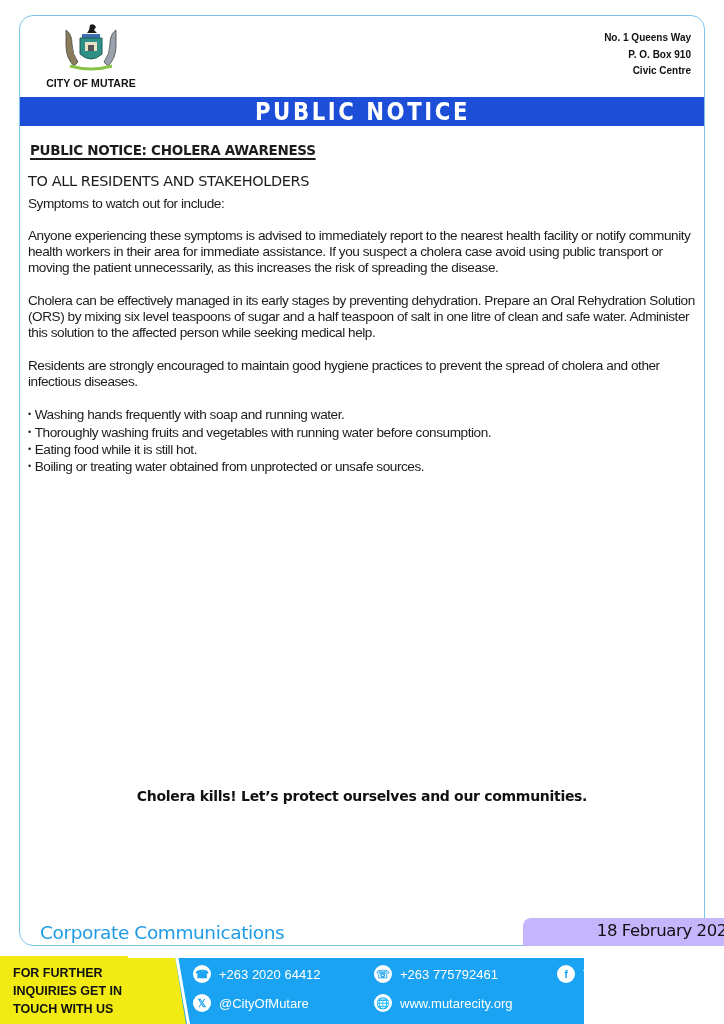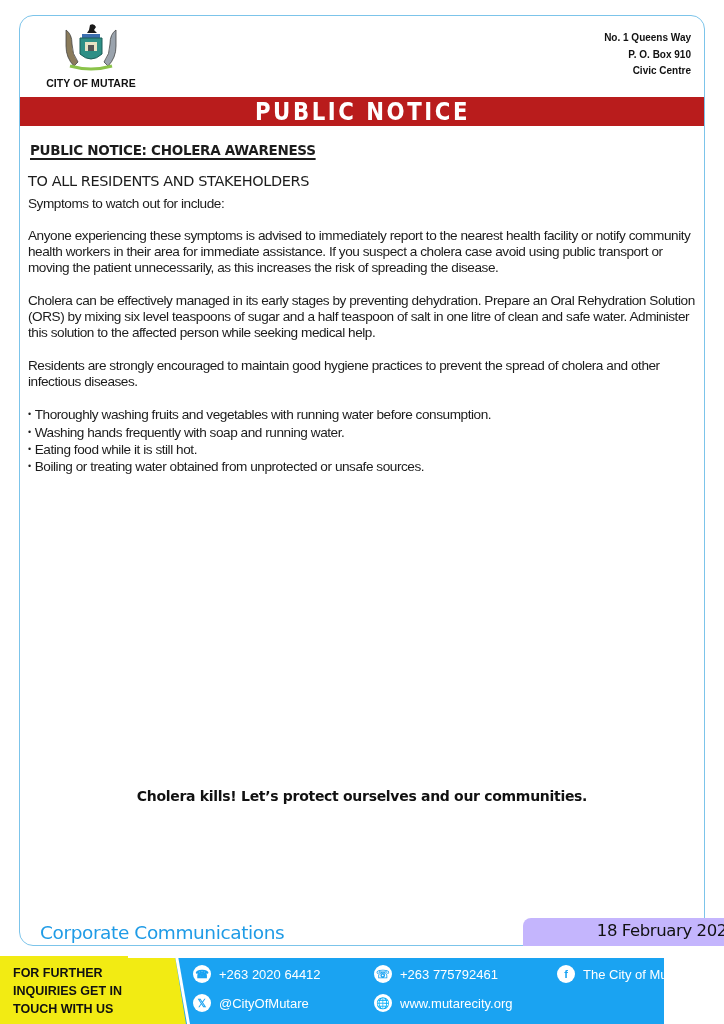--- a/index.html
+++ b/index.html
@@ -12,21 +12,21 @@
   }
 
   .logo-block { position: absolute; left: 36px; top: 22px; width: 110px; text-align: center; }
   .crest { width: 70px; height: 50px; margin: 0 auto; display: block; }
   .city-name { font-size: 10.5px; font-weight: bold; color: #111; margin-top: 5px; letter-spacing: 0.1px; }
 
   .address { position: absolute; right: 33px; top: 30px; text-align: right; font-size: 10px; font-weight: bold; line-height: 16.5px; color: #111; }
 
   .banner {
     position: absolute; left: 20px; top: 97px; width: 684px; height: 29px;
-    background: #b91c1c; color: #ffffff; text-align: center;
+    background: #1d4ed8; color: #ffffff; text-align: center;
     font-family: "DejaVu Sans", sans-serif; font-weight: bold; font-size: 25px; letter-spacing: 3px;
     line-height: 29px; transform-origin: center;
   }
   .banner span { display: inline-block; transform: scaleX(0.85); }
 
   .content { position: absolute; left: 28px; top: 142px; width: 680px; font-size: 13.6px; line-height: 16.3px; color: #1c1c1c; font-family: "Liberation Sans Narrow", "Liberation Sans", sans-serif; }
   .notice-title {
     font-family: "DejaVu Sans", sans-serif; font-weight: bold; font-size: 13.5px; letter-spacing: -0.3px;
     text-decoration: underline; text-underline-offset: 3px; text-decoration-thickness: 1.5px;
     margin-left: 2px; margin-bottom: 15px;
@@ -40,21 +40,21 @@
 
   .signature { position: absolute; left: 40px; top: 922px; font-family: "DejaVu Sans", sans-serif; font-size: 18.5px; color: #1f9be6; letter-spacing: -0.4px; }
 
   .date-tab {
     position: absolute; left: 523px; top: 918px; width: 218px; height: 28px;
     background: #c4b5fd; border-radius: 8px 0 8px 0;
     font-family: "DejaVu Sans", sans-serif; font-size: 16.5px; color: #111;
     text-align: right; padding-right: 4px; line-height: 26px; letter-spacing: -0.4px;
   }
 
-  .footer { position: absolute; left: 0; top: 956px; width: 664px; height: 68px; background: #1aa3f2; }
+  .footer { position: absolute; left: 0; top: 956px; width: 584px; height: 68px; background: #1aa3f2; }
   .footer-yellow {
     position: absolute; left: 0; top: 0; width: 186px; height: 68px; background: #f2eb13;
     clip-path: polygon(0 0, 175px 0, 186px 68px, 0 68px);
     border-right: none;
   }
   .footer-edge {
     position: absolute; left: 0; top: 0; width: 190px; height: 68px; background: #ffffff;
     clip-path: polygon(175px 0, 178px 0, 190px 68px, 187px 68px);
   }
   .footer-topline { position: absolute; left: 128px; top: 0; width: 596px; height: 2px; background: #ffffff; }
@@ -96,22 +96,22 @@
 <div class="banner"><span>PUBLIC NOTICE</span></div>
 
 <div class="content">
   <div class="notice-title">PUBLIC NOTICE: CHOLERA AWARENESS</div>
   <div class="salutation">TO ALL RESIDENTS AND STAKEHOLDERS</div>
   <p class="para">Symptoms to watch out for include:</p>
   <p class="para">Anyone experiencing these symptoms is advised to immediately report to the nearest health facility or notify community health workers in their area for immediate assistance.  If you suspect a cholera case avoid using public transport or moving the patient unnecessarily, as this increases the risk of spreading the disease.</p>
   <p class="para">Cholera can be effectively managed in its early stages by preventing dehydration.  Prepare an Oral Rehydration Solution (ORS) by mixing six level teaspoons of sugar and a half teaspoon of salt in one litre of clean and safe water.  Administer this solution to the affected person while seeking medical help.</p>
   <p class="para">Residents are strongly encouraged to maintain good hygiene practices to prevent the spread of cholera and other infectious diseases.</p>
   <ul class="bullets">
+    <li>Washing hands frequently with soap and running water.</li>
     <li>Thoroughly washing fruits and vegetables with running water before consumption.</li>
-    <li>Washing hands frequently with soap and running water.</li>
     <li>Eating food while it is still hot.</li>
     <li>Boiling or treating water obtained from unprotected or unsafe sources.</li>
   </ul>
 </div>
 
 <div class="slogan">Cholera kills! Let’s protect ourselves and our communities.</div>
 
 <div class="signature">Corporate Communications</div>
 <div class="date-tab">18 February 2026</div>
 

